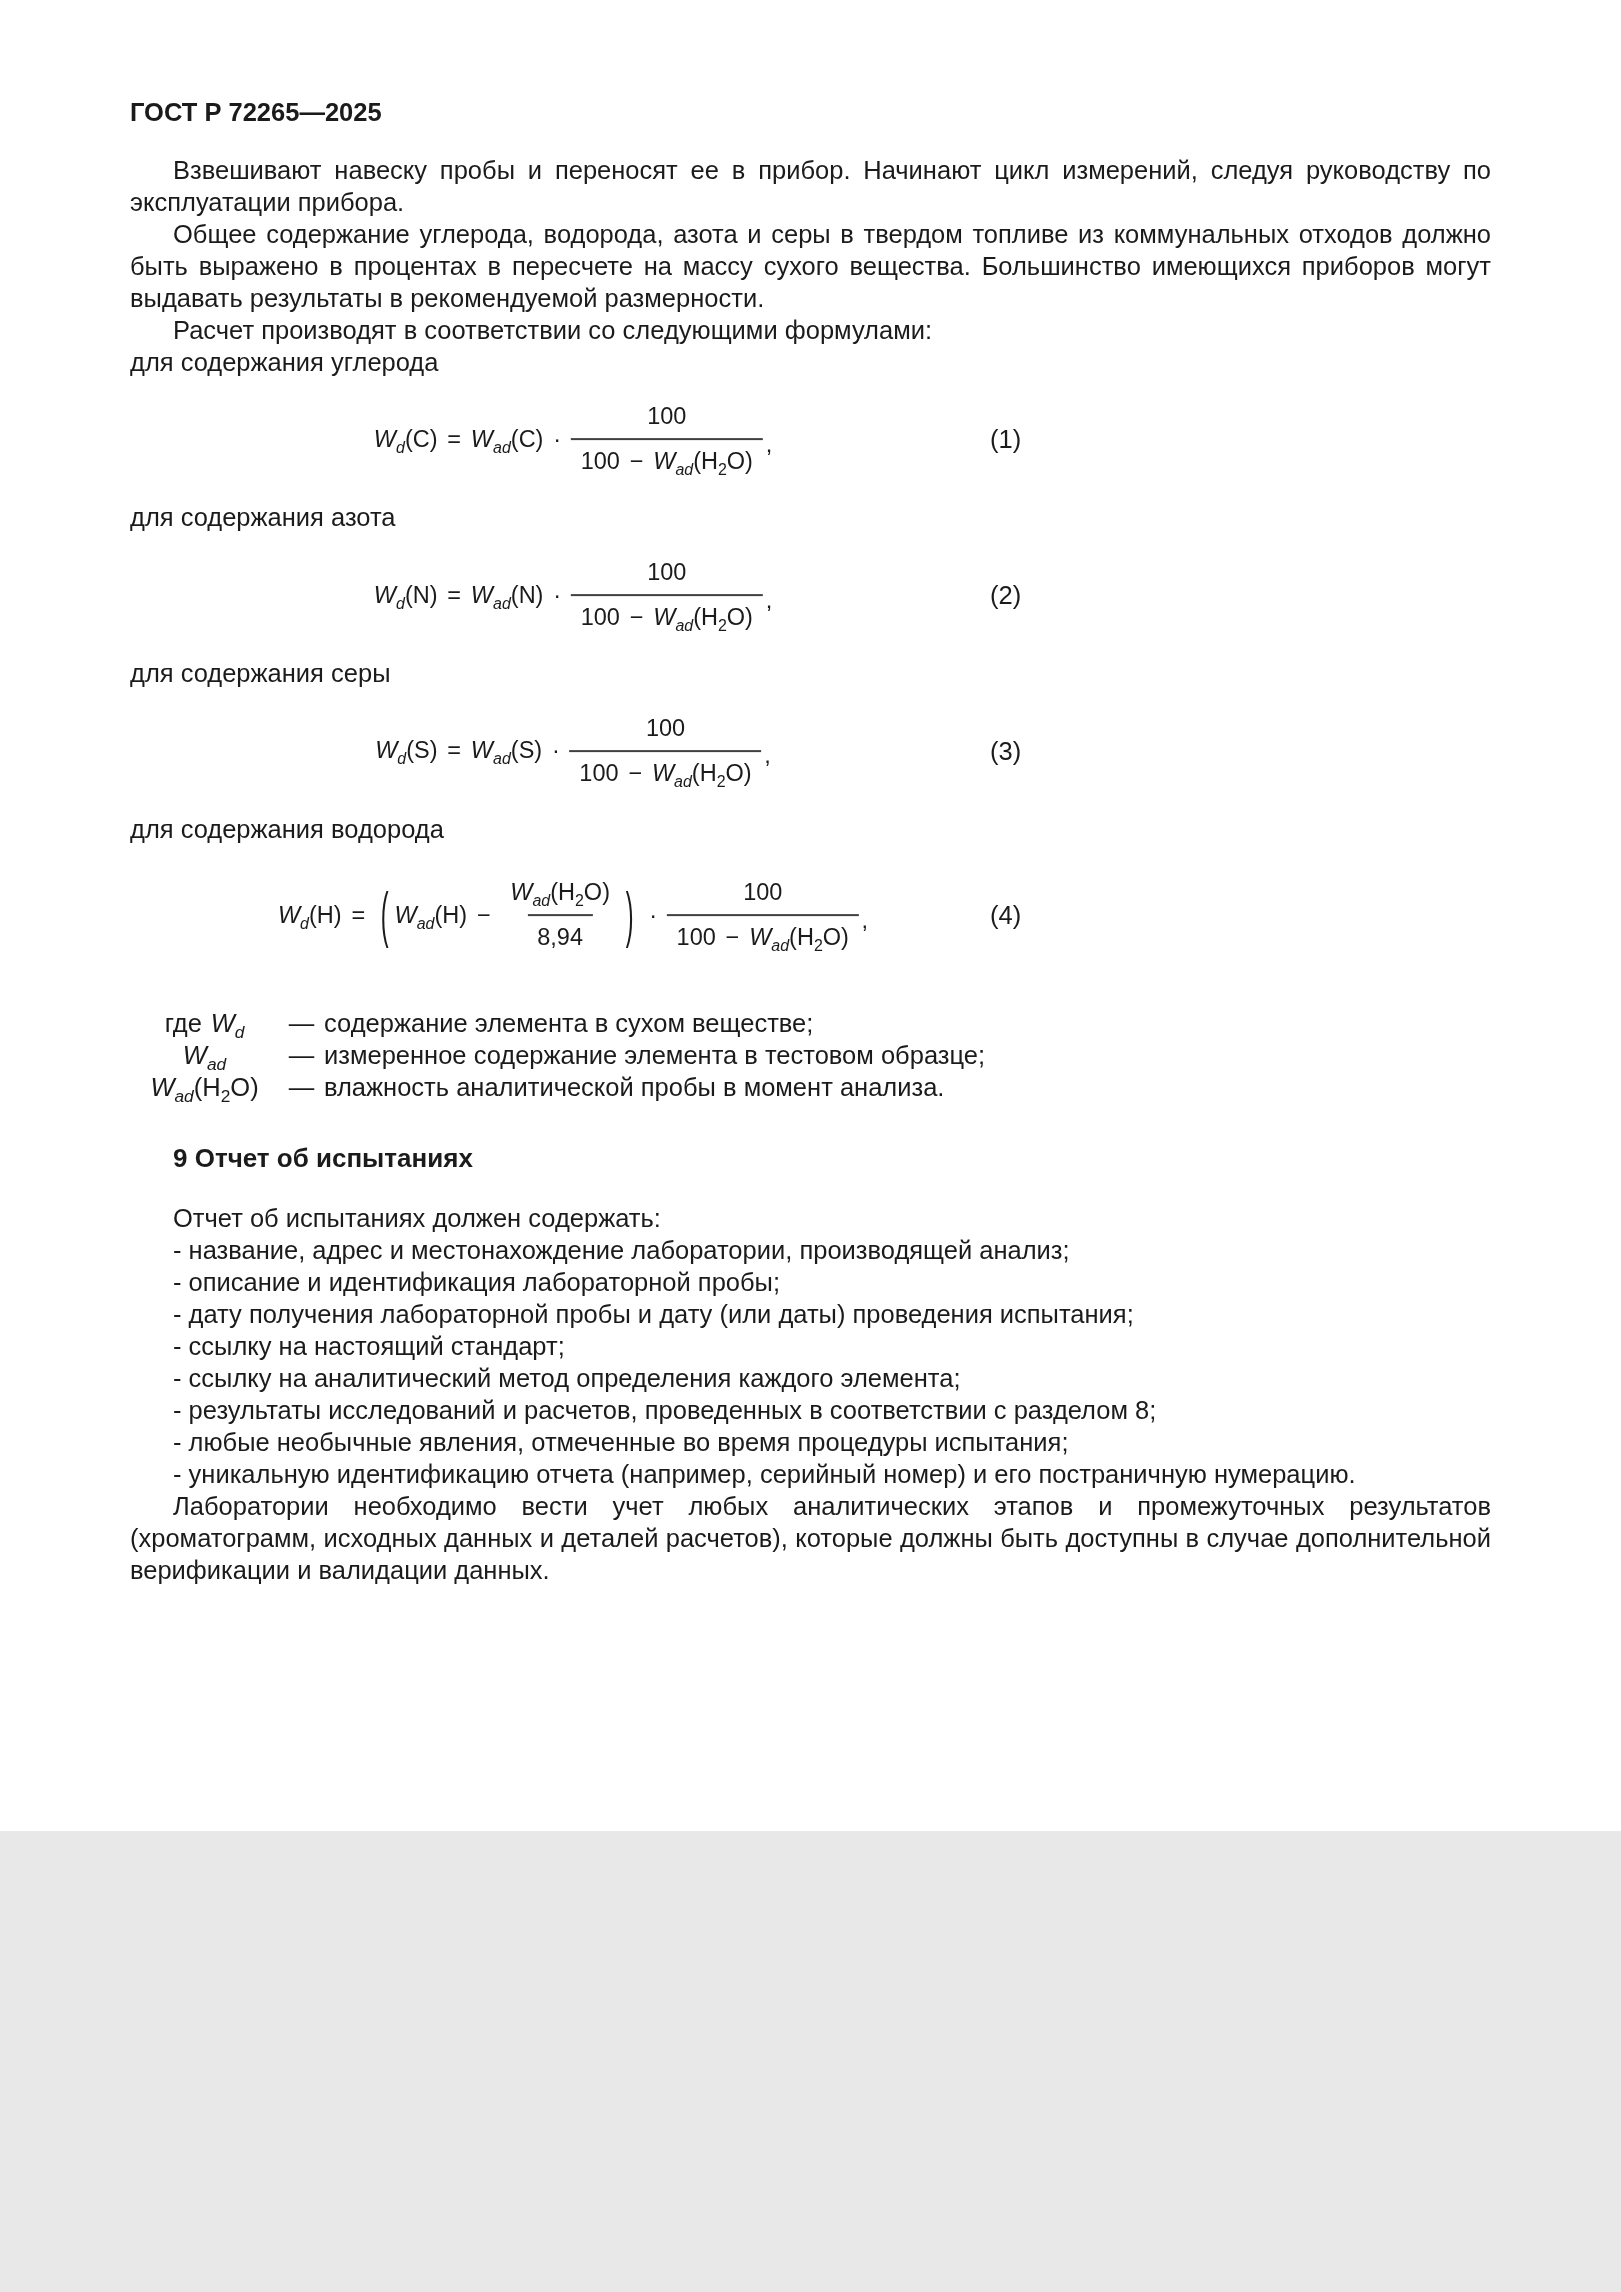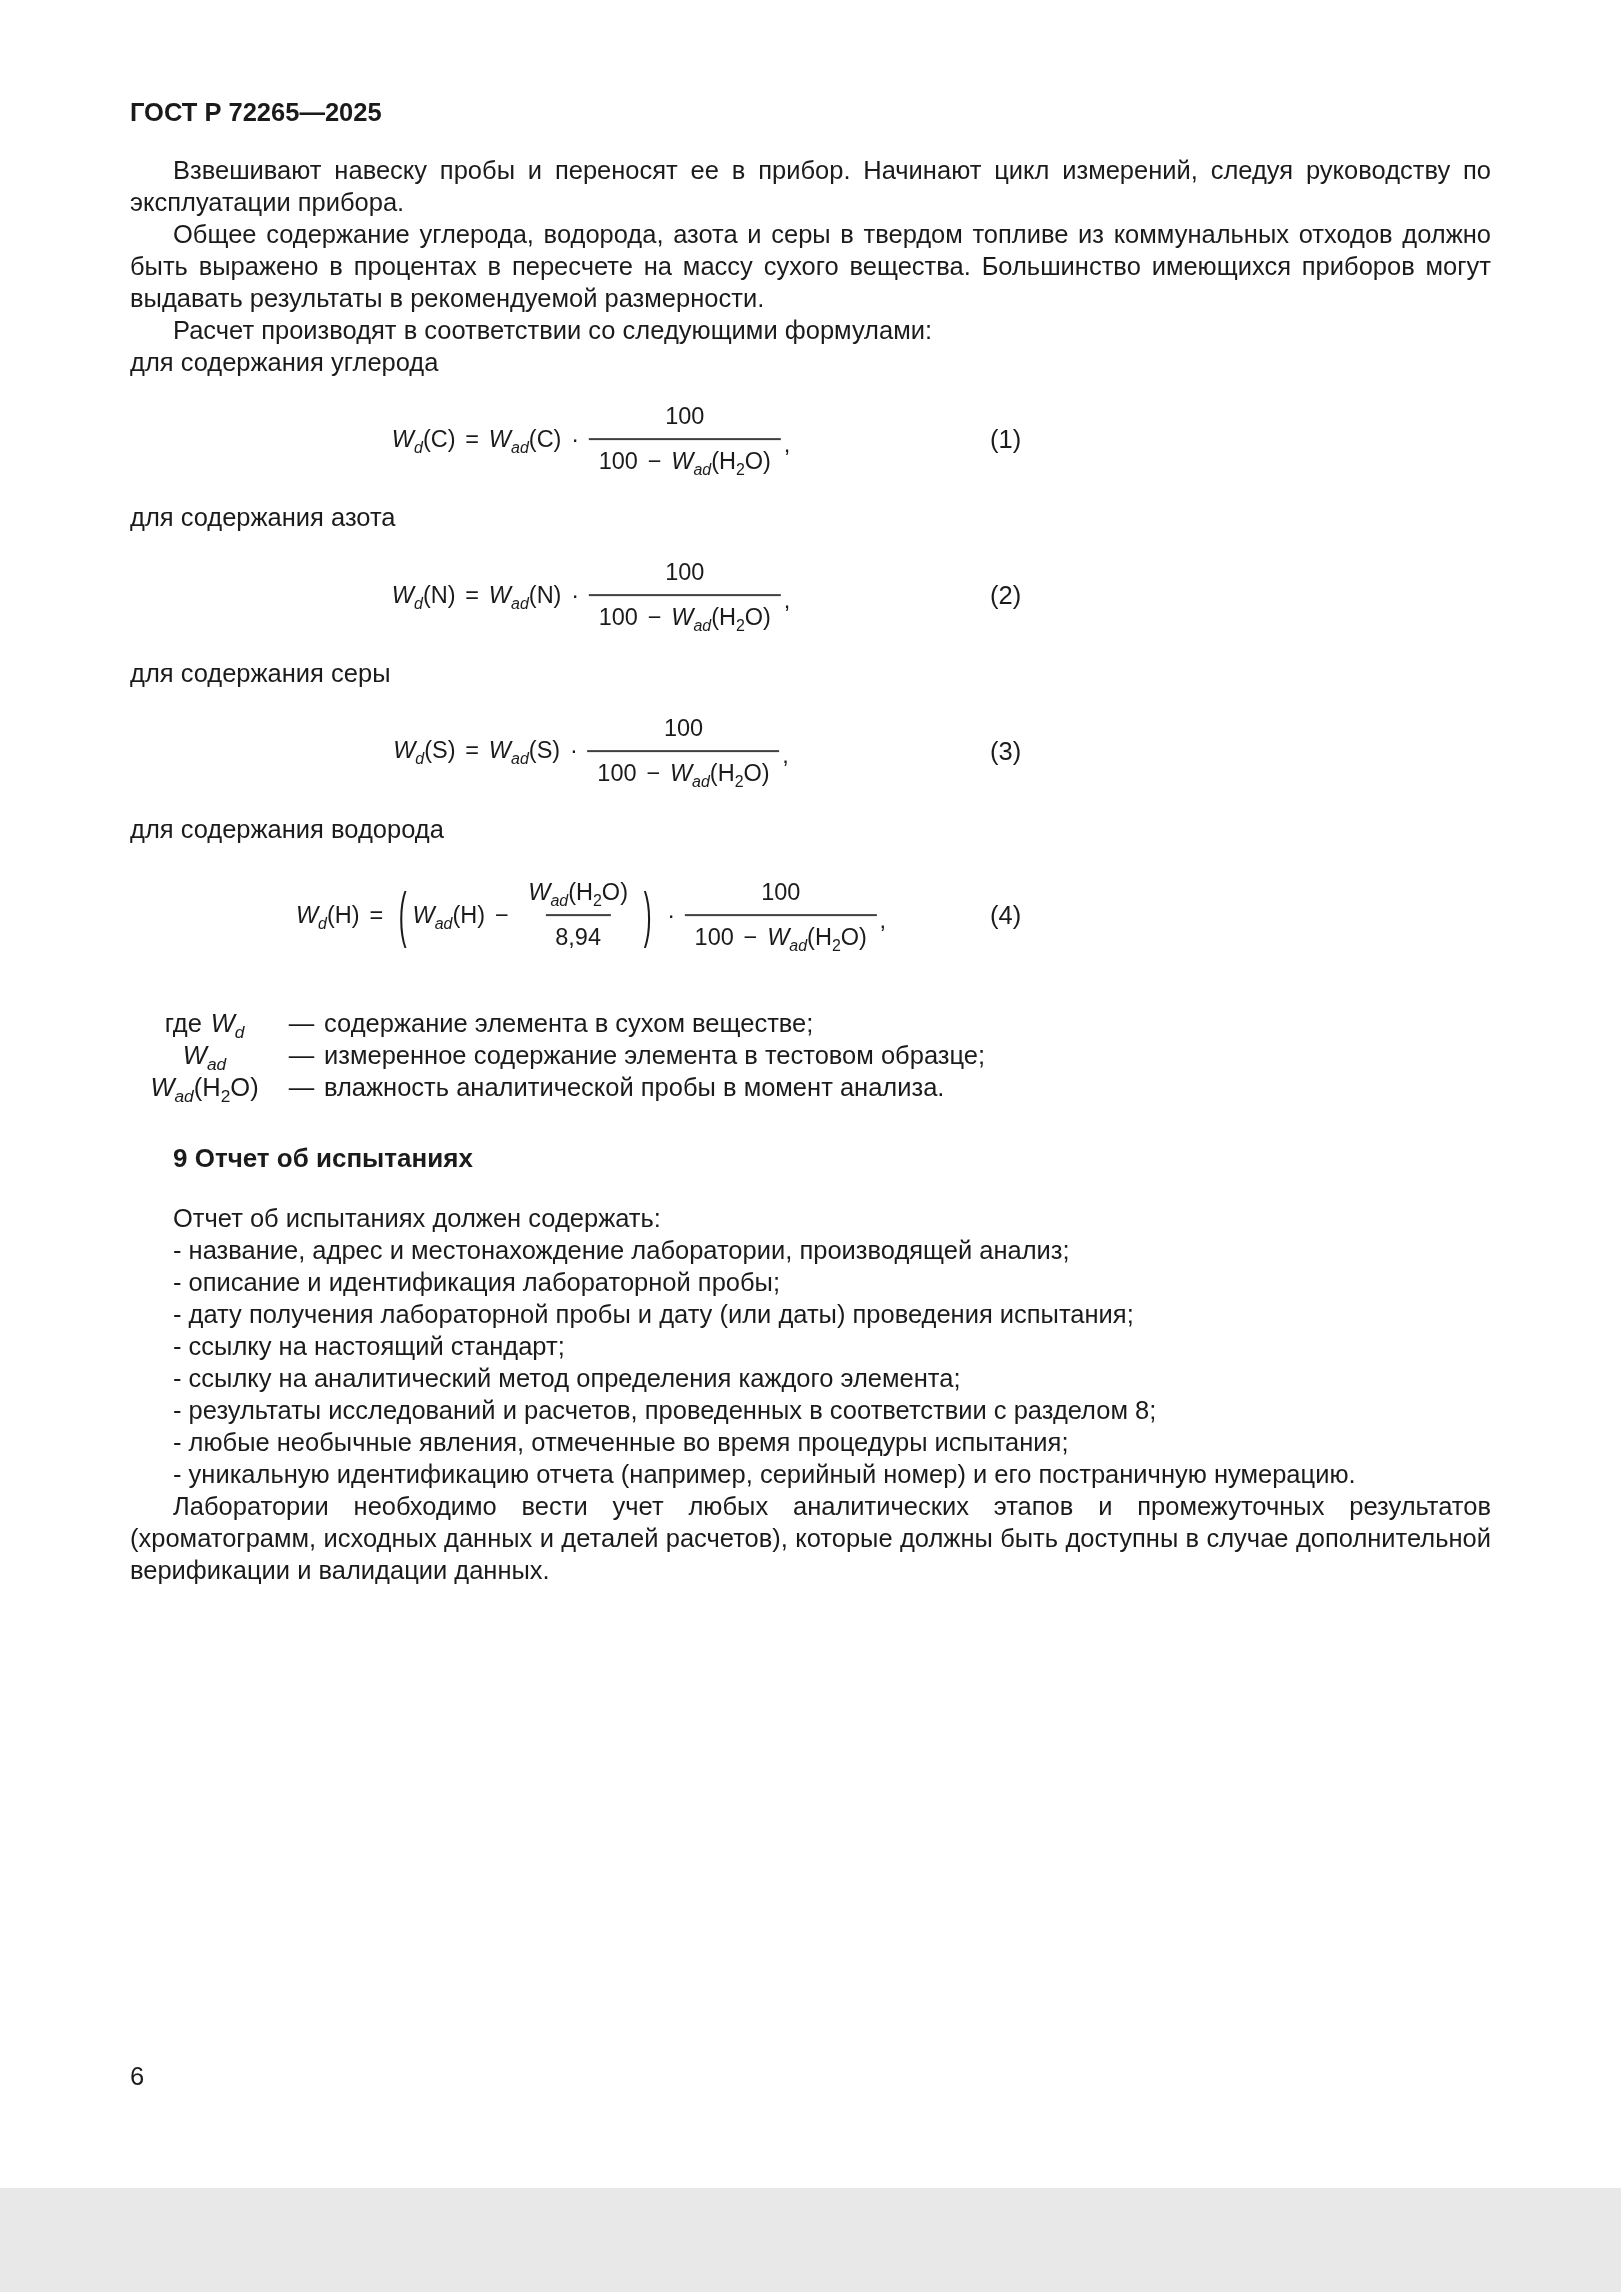--- a/index.html
+++ b/index.html
@@ -1,38 +1,38 @@
 <!DOCTYPE html>
 <html><head>
 <meta charset="utf-8">
 <style>
   html,body { margin:0; padding:0; background:#e8e8e8; }
   .page {
     position:relative;
-    width:1621px; height:2188px;
+    width:1621px; height:1831px;
     margin:0 auto;
     background:#ffffff;
     color:#1b1b1b;
     font-family:"Liberation Sans", sans-serif;
     font-size:25.5px;
     line-height:32px;
     box-sizing:border-box;
     padding:96px 130px 0 130px;
     overflow:hidden;
   }
   .doc-header { font-weight:bold; margin:0 0 25.5px 0; }
   p.para { margin:0; }
   .indent { text-indent:43px; }
   .justify { text-align:justify; }
 
   
   .formula-row { position:relative; height:116px; margin:3.9px 0; }
   .formula-row.tall { height:133px; }
   .formula {
-    position:absolute; left:461px; top:50%;
+    position:absolute; left:443px; top:50%;
     transform:translate(-50%,-50%);
     display:flex; align-items:center;
     font-size:23.5px; line-height:29px;
     white-space:nowrap;
   }
   .formula-number {
     position:absolute; left:860px; top:50%;
     transform:translateY(-50%);
     font-size:25.5px;
   }

